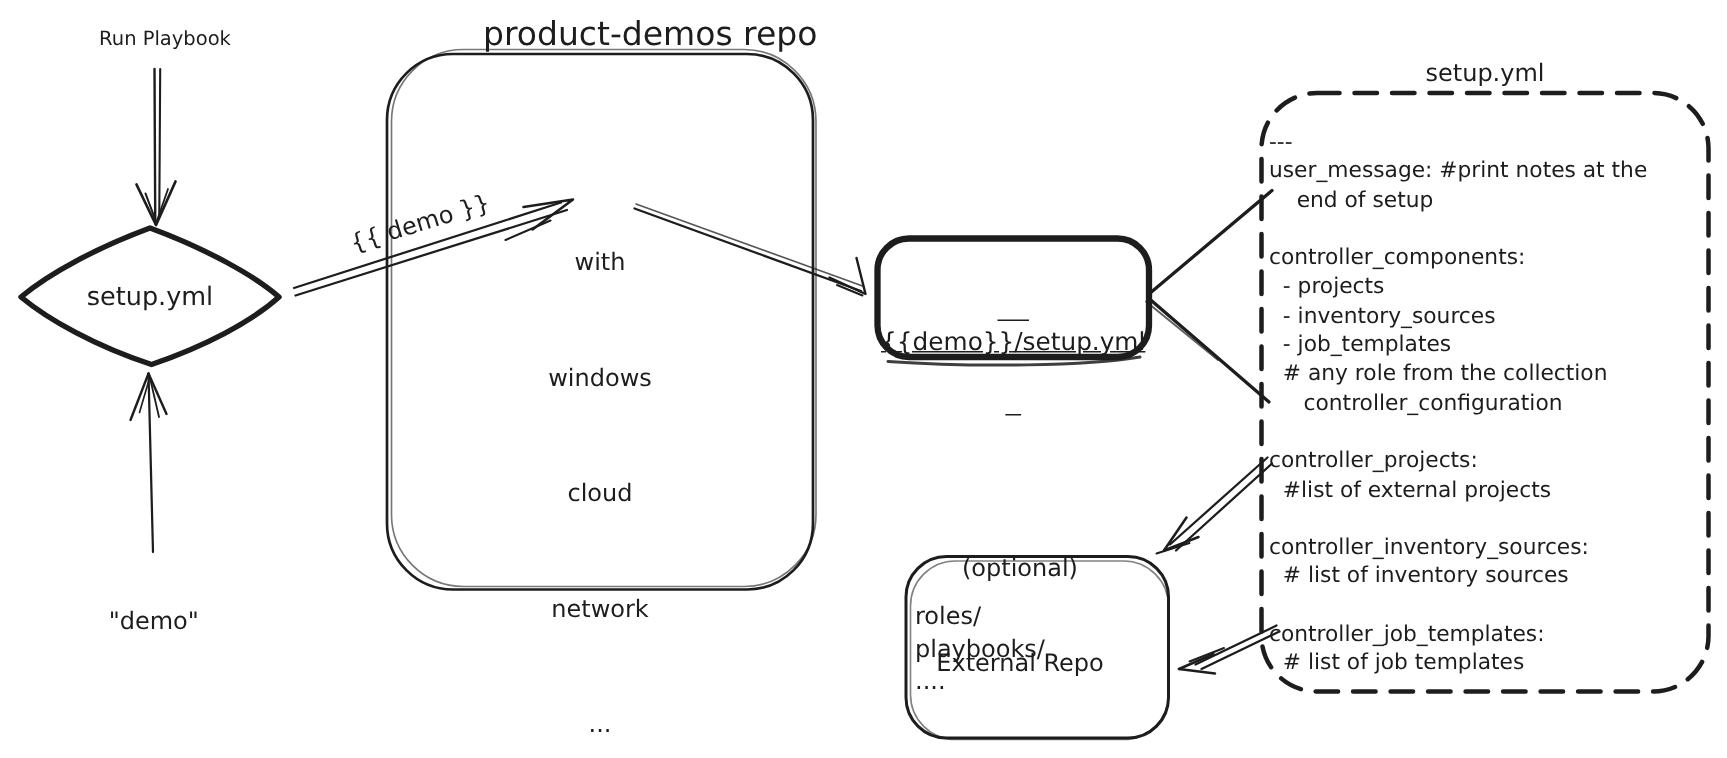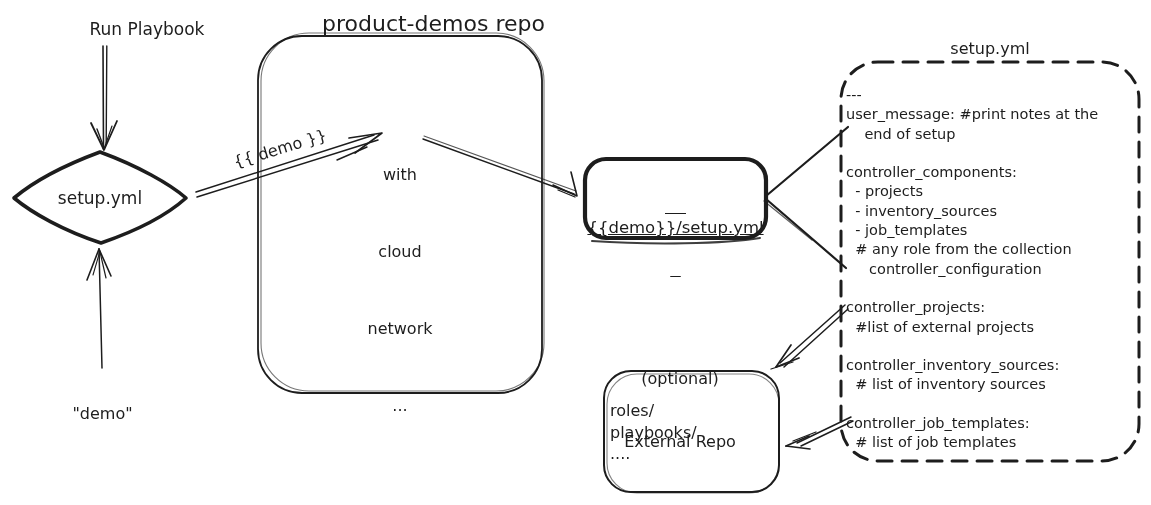--- a/index.html
+++ b/index.html
@@ -7,21 +7,21 @@
     position:relative;
     width:1151px;height:505px;
     background:#ffffff;
     color:#1d1d1d;
     font-family:"DejaVu Sans", sans-serif;
     overflow:hidden;
   }
   svg.strokes{position:absolute;left:0;top:0;}
   .label{position:absolute;white-space:pre;color:#1d1d1d;}
   .center{text-align:center;}
-  .lbl-run{left:52px;top:19px;width:116px;font-size:17px;margin-left:37px;}
+  .lbl-run{left:52px;top:19px;width:116px;font-size:13px;}
   .lbl-diamond{left:40px;top:188px;width:120px;font-size:17px;}
   .lbl-withvar{left:30px;top:369px;width:145px;font-size:16px;line-height:18px;}
   .lbl-repo-title{left:322px;top:11px;width:170px;font-size:22px;}
   .repo-items{left:339px;top:117px;width:122px;font-size:16px;}
   .repo-items div{height:39px;line-height:39px;text-align:center;}
   .lbl-demo{left:228px;top:139px;width:104px;font-size:16px;transform:rotate(-17deg);}
   .lbl-vars{left:585px;top:175px;width:181px;font-size:16.5px;line-height:21px;text-decoration:underline;}
   .lbl-setup-title{left:930px;top:39px;width:120px;font-size:16px;}
   .yaml{left:846px;top:86px;font-size:14.5px;line-height:19.3px;}
   .lbl-ext-title{left:604px;top:326px;width:152px;font-size:16px;line-height:21px;}
@@ -118,20 +118,21 @@
   <div class="label lbl-diamond center">setup.yml</div>
 
   <div class="label lbl-withvar center">
     <div>"demo"</div>
   </div>
 
   <div class="label lbl-repo-title center">product-demos repo</div>
 
   <div class="label repo-items">
     <div>with</div>
+    <div>windows</div>
     <div>cloud</div>
     <div>network</div>
     <div>...</div>
   </div>
 
   <div class="label lbl-demo center">{{ demo }}</div>
 
   <div class="label lbl-vars center">
     <div>{{demo}}/setup.yml</div>
   </div>

